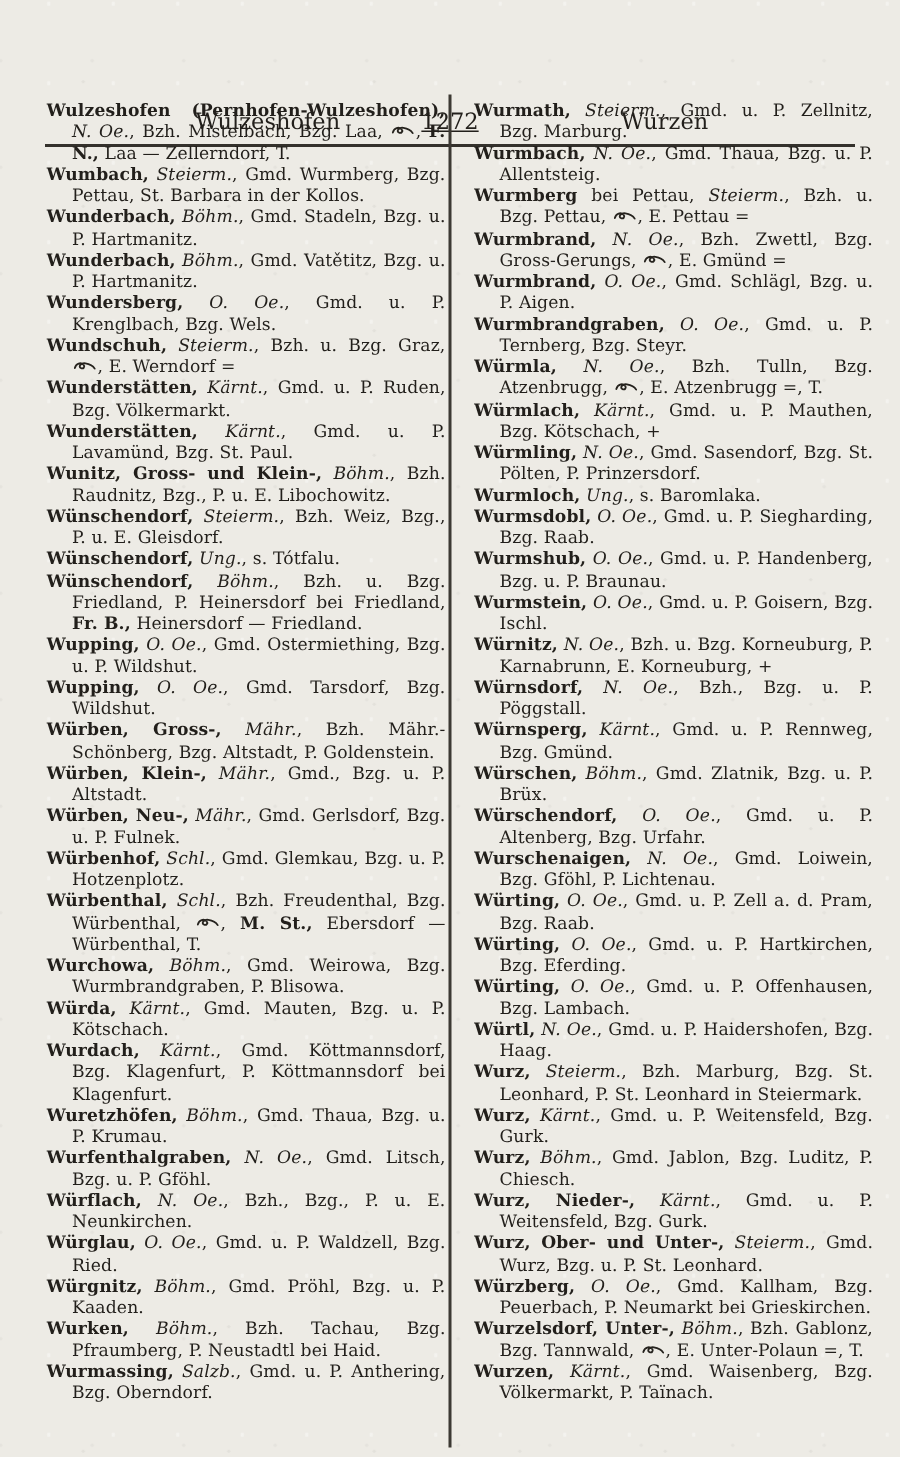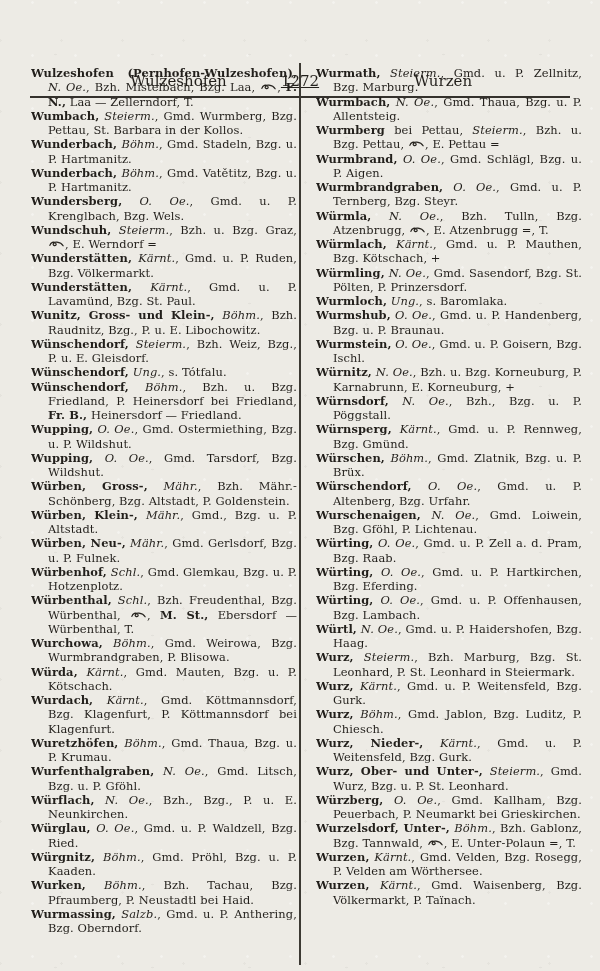--- a/index.html
+++ b/index.html
@@ -97,28 +97,32 @@
     <div class="entry"><span class="b">Würgnitz,</span><span class="n"> </span><span class="i">Böhm.</span><span class="n">, Gmd. Pröhl, Bzg. u. P. Kaaden.</span></div>
     <div class="entry"><span class="b">Wurken,</span><span class="n"> </span><span class="i">Böhm.</span><span class="n">, Bzh. Tachau, Bzg. Pfraumberg, P. Neustadtl bei Haid.</span></div>
     <div class="entry"><span class="b">Wurmassing,</span><span class="n"> </span><span class="i">Salzb.</span><span class="n">, Gmd. u. P. Anthering, Bzg. Oberndorf.</span></div>
   </div>
 <div class="text-column col-right">
     <div class="entry"><span class="b">Wurmath,</span><span class="n"> </span><span class="i">Steierm.</span><span class="n">, Gmd. u. P. Zellnitz, Bzg. Marburg.</span></div>
     <div class="entry"><span class="b">Wurmbach,</span><span class="n"> </span><span class="i">N. Oe.</span><span class="n">, Gmd. Thaua, Bzg. u. P. Allentsteig.</span></div>
     <div class="entry"><span class="b">Wurmberg</span><span class="n"> bei Pettau, </span><span class="i">Steierm.</span><span class="n">, Bzh. u. Bzg. Pettau, </span><span class="ph"><svg viewBox="0 0 34 16" width="15" height="8" aria-hidden="true">
           <path d="M2 11 C4 4 11 2 15 6 C18 9 15 13 11 11 C7 9 11 3 18 4 C25 5 29 7 32 12" fill="none" stroke="currentColor" stroke-width="2.8" stroke-linecap="round"></path>
         </svg></span><span class="n">, E. Pettau =</span></div>
+    <div class="entry"><span class="b">Wurmbrand,</span><span class="n"> </span><span class="i">N. Oe.</span><span class="n">, Bzh. Zwettl, Bzg. Gross-Gerungs, </span><span class="ph"><svg viewBox="0 0 34 16" width="15" height="8" aria-hidden="true">
+          <path d="M2 11 C4 4 11 2 15 6 C18 9 15 13 11 11 C7 9 11 3 18 4 C25 5 29 7 32 12" fill="none" stroke="currentColor" stroke-width="2.8" stroke-linecap="round"></path>
+        </svg></span><span class="n">, E. Gmünd =</span></div>
     <div class="entry"><span class="b">Wurmbrand,</span><span class="n"> </span><span class="i">O. Oe.</span><span class="n">, Gmd. Schlägl, Bzg. u. P. Aigen.</span></div>
     <div class="entry"><span class="b">Wurmbrandgraben,</span><span class="n"> </span><span class="i">O. Oe.</span><span class="n">, Gmd. u. P. Ternberg, Bzg. Steyr.</span></div>
     <div class="entry"><span class="b">Würmla,</span><span class="n"> </span><span class="i">N. Oe.</span><span class="n">, Bzh. Tulln, Bzg. Atzenbrugg, </span><span class="ph"><svg viewBox="0 0 34 16" width="15" height="8" aria-hidden="true">
           <path d="M2 11 C4 4 11 2 15 6 C18 9 15 13 11 11 C7 9 11 3 18 4 C25 5 29 7 32 12" fill="none" stroke="currentColor" stroke-width="2.8" stroke-linecap="round"></path>
         </svg></span><span class="n">, E. Atzenbrugg =, T.</span></div>
     <div class="entry"><span class="b">Würmlach,</span><span class="n"> </span><span class="i">Kärnt.</span><span class="n">, Gmd. u. P. Mauthen, Bzg. Kötschach, +</span></div>
     <div class="entry"><span class="b">Würmling,</span><span class="n"> </span><span class="i">N. Oe.</span><span class="n">, Gmd. Sasendorf, Bzg. St. Pölten, P. Prinzersdorf.</span></div>
     <div class="entry"><span class="b">Wurmloch,</span><span class="n"> </span><span class="i">Ung.</span><span class="n">, s. Baromlaka.</span></div>
+    <div class="entry"><span class="b">Wurmsdobl,</span><span class="n"> </span><span class="i">O. Oe.</span><span class="n">, Gmd. u. P. Siegharding, Bzg. Raab.</span></div>
     <div class="entry"><span class="b">Wurmshub,</span><span class="n"> </span><span class="i">O. Oe.</span><span class="n">, Gmd. u. P. Handenberg, Bzg. u. P. Braunau.</span></div>
     <div class="entry"><span class="b">Wurmstein,</span><span class="n"> </span><span class="i">O. Oe.</span><span class="n">, Gmd. u. P. Goisern, Bzg. Ischl.</span></div>
     <div class="entry"><span class="b">Würnitz,</span><span class="n"> </span><span class="i">N. Oe.</span><span class="n">, Bzh. u. Bzg. Korneuburg, P. Karnabrunn, E. Korneuburg, +</span></div>
     <div class="entry"><span class="b">Würnsdorf,</span><span class="n"> </span><span class="i">N. Oe.</span><span class="n">, Bzh., Bzg. u. P. Pöggstall.</span></div>
     <div class="entry"><span class="b">Würnsperg,</span><span class="n"> </span><span class="i">Kärnt.</span><span class="n">, Gmd. u. P. Rennweg, Bzg. Gmünd.</span></div>
     <div class="entry"><span class="b">Würschen,</span><span class="n"> </span><span class="i">Böhm.</span><span class="n">, Gmd. Zlatnik, Bzg. u. P. Brüx.</span></div>
     <div class="entry"><span class="b">Würschendorf,</span><span class="n"> </span><span class="i">O. Oe.</span><span class="n">, Gmd. u. P. Altenberg, Bzg. Urfahr.</span></div>
     <div class="entry"><span class="b">Wurschenaigen,</span><span class="n"> </span><span class="i">N. Oe.</span><span class="n">, Gmd. Loiwein, Bzg. Gföhl, P. Lichtenau.</span></div>
     <div class="entry"><span class="b">Würting,</span><span class="n"> </span><span class="i">O. Oe.</span><span class="n">, Gmd. u. P. Zell a. d. Pram, Bzg. Raab.</span></div>
     <div class="entry"><span class="b">Würting,</span><span class="n"> </span><span class="i">O. Oe.</span><span class="n">, Gmd. u. P. Hartkirchen, Bzg. Eferding.</span></div>
@@ -126,15 +130,14 @@
     <div class="entry"><span class="b">Würtl,</span><span class="n"> </span><span class="i">N. Oe.</span><span class="n">, Gmd. u. P. Haidershofen, Bzg. Haag.</span></div>
     <div class="entry"><span class="b">Wurz,</span><span class="n"> </span><span class="i">Steierm.</span><span class="n">, Bzh. Marburg, Bzg. St. Leonhard, P. St. Leonhard in Steiermark.</span></div>
     <div class="entry"><span class="b">Wurz,</span><span class="n"> </span><span class="i">Kärnt.</span><span class="n">, Gmd. u. P. Weitensfeld, Bzg. Gurk.</span></div>
     <div class="entry"><span class="b">Wurz,</span><span class="n"> </span><span class="i">Böhm.</span><span class="n">, Gmd. Jablon, Bzg. Luditz, P. Chiesch.</span></div>
     <div class="entry"><span class="b">Wurz, Nieder-,</span><span class="n"> </span><span class="i">Kärnt.</span><span class="n">, Gmd. u. P. Weitensfeld, Bzg. Gurk.</span></div>
     <div class="entry"><span class="b">Wurz, Ober- und Unter-,</span><span class="n"> </span><span class="i">Steierm.</span><span class="n">, Gmd. Wurz, Bzg. u. P. St. Leonhard.</span></div>
     <div class="entry"><span class="b">Würzberg,</span><span class="n"> </span><span class="i">O. Oe.</span><span class="n">, Gmd. Kallham, Bzg. Peuerbach, P. Neumarkt bei Grieskirchen.</span></div>
     <div class="entry"><span class="b">Wurzelsdorf, Unter-,</span><span class="n"> </span><span class="i">Böhm.</span><span class="n">, Bzh. Gablonz, Bzg. Tannwald, </span><span class="ph"><svg viewBox="0 0 34 16" width="15" height="8" aria-hidden="true">
           <path d="M2 11 C4 4 11 2 15 6 C18 9 15 13 11 11 C7 9 11 3 18 4 C25 5 29 7 32 12" fill="none" stroke="currentColor" stroke-width="2.8" stroke-linecap="round"></path>
         </svg></span><span class="n">, E. Unter-Polaun =, T.</span></div>
-    <div class="entry"><span class="b">Wurzen,</span><span class="n"> </span><span class="i">Kärnt.</span><span class="n">, Gmd. Velden, Bzg. Rosegg, P. Velden am Wörthersee.</span></div>
     <div class="entry"><span class="b">Wurzen,</span><span class="n"> </span><span class="i">Kärnt.</span><span class="n">, Gmd. Waisenberg, Bzg. Völkermarkt, P. Taïnach.</span></div>
   </div>
 
 </body></html>

